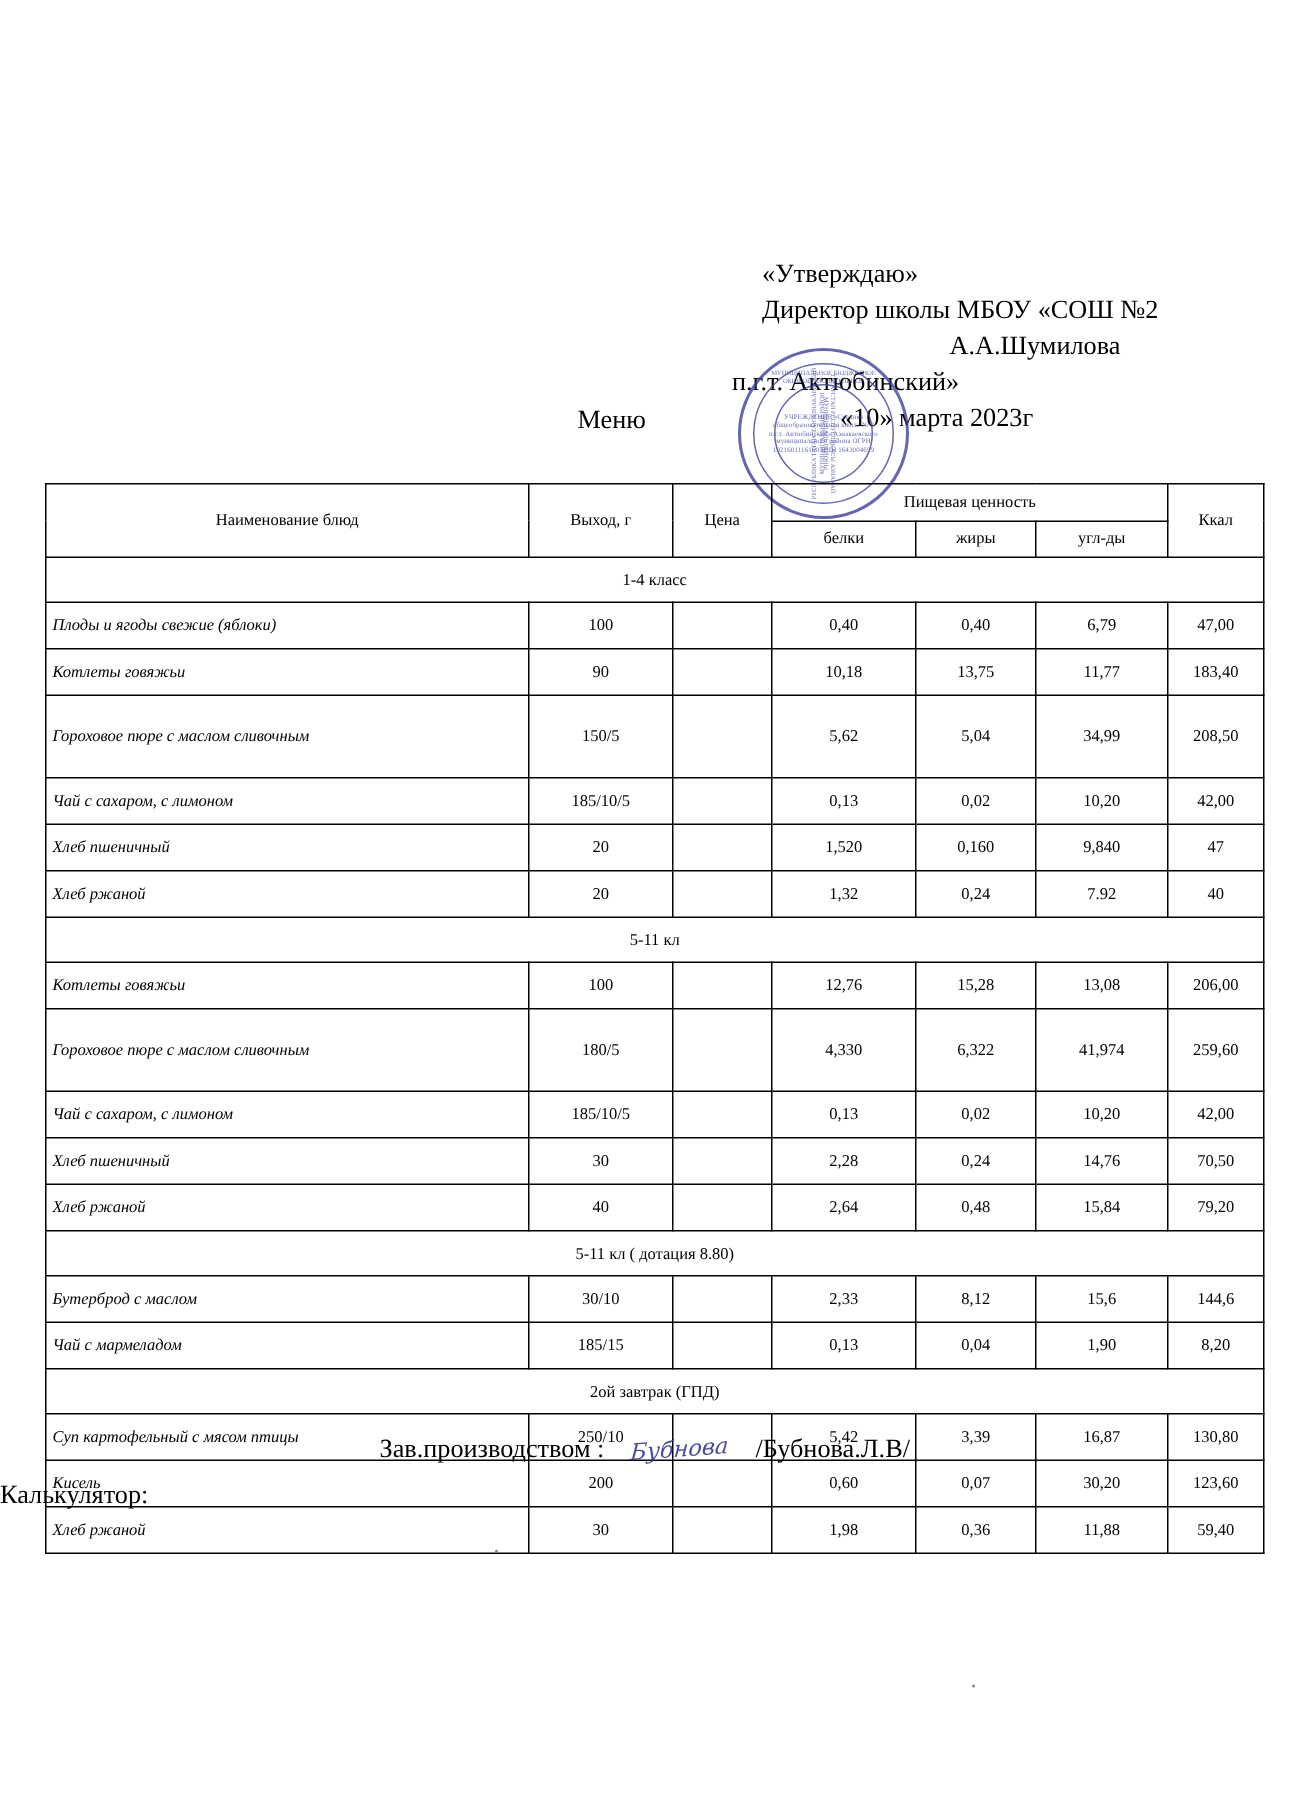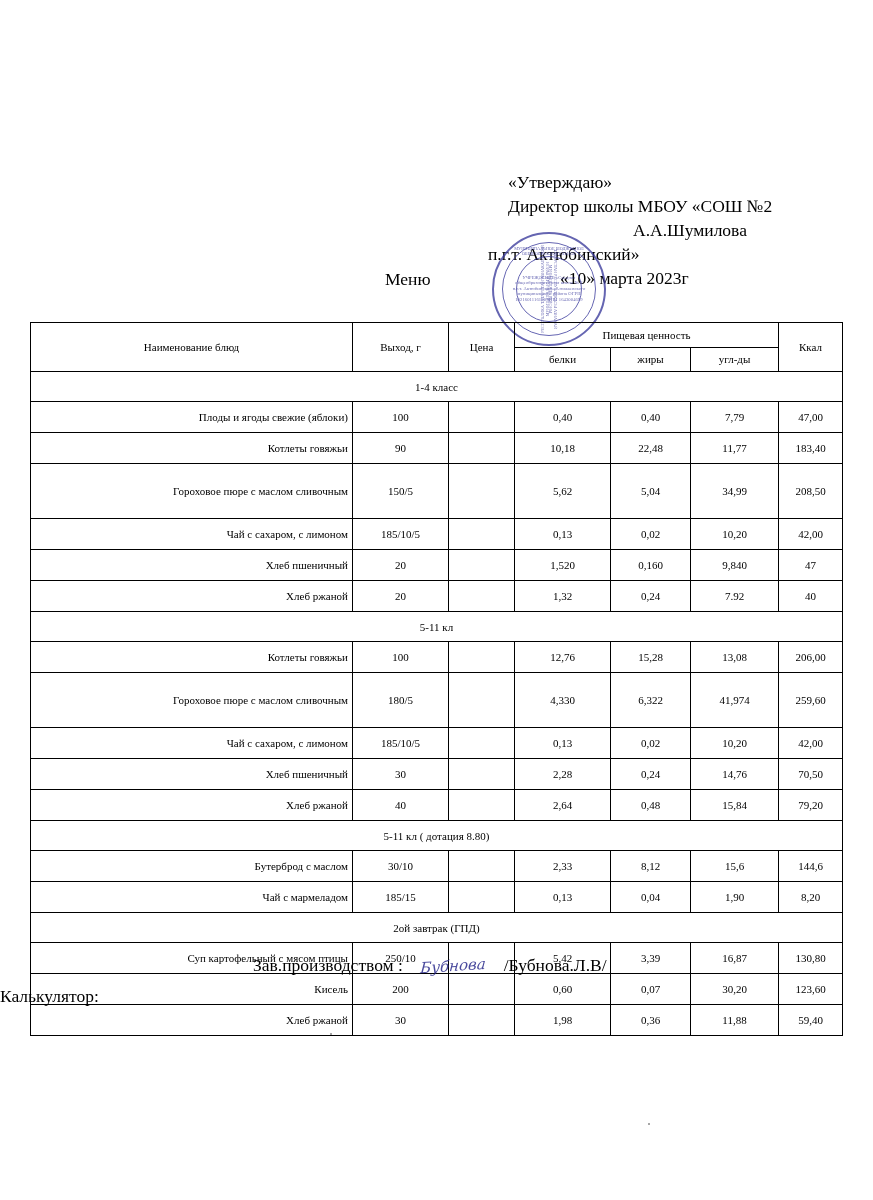--- a/index.html
+++ b/index.html
@@ -153,23 +153,24 @@
   col.c-name  { width: 322px; }
   col.c-out   { width: 96px; }
   col.c-price { width: 66px; }
   col.c-prot  { width: 96px; }
   col.c-fat   { width: 80px; }
   col.c-carb  { width: 88px; }
   col.c-kcal  { width: 64px; }
 
   .th-name { height: 44px; }
   .cell-name {
-    text-align: right;
+    text-align: left;
     padding-left: 8px;
     height: 26px;
+    font-style: italic;
   }
   .cell-name.two-line {
     height: 50px;
     line-height: 24px;
     margin-top: 46px;
   }
   .cell-num {
     text-align: center;
   }
   .section-row td {
@@ -266,29 +267,29 @@
       <tbody id="menu-body">
           <tr class="section-row">
             <td colspan="7">1-4 класс</td>
           </tr>
           <tr>
             <td class="cell-name">Плоды и ягоды свежие (яблоки)</td>
             <td class="cell-num">100</td>
             <td class="cell-num"></td>
             <td class="cell-num">0,40</td>
             <td class="cell-num">0,40</td>
-            <td class="cell-num">7,79</td>
+            <td class="cell-num">6,79</td>
             <td class="cell-num">47,00</td>
           </tr>
           <tr>
             <td class="cell-name">Котлеты говяжьи</td>
             <td class="cell-num">90</td>
             <td class="cell-num"></td>
             <td class="cell-num">10,18</td>
-            <td class="cell-num">22,48</td>
+            <td class="cell-num">13,75</td>
             <td class="cell-num">11,77</td>
             <td class="cell-num">183,40</td>
           </tr>
           <tr>
             <td class="cell-name two-line">Гороховое пюре с маслом сливочным</td>
             <td class="cell-num">150/5</td>
             <td class="cell-num"></td>
             <td class="cell-num">5,62</td>
             <td class="cell-num">5,04</td>
             <td class="cell-num">34,99</td>

